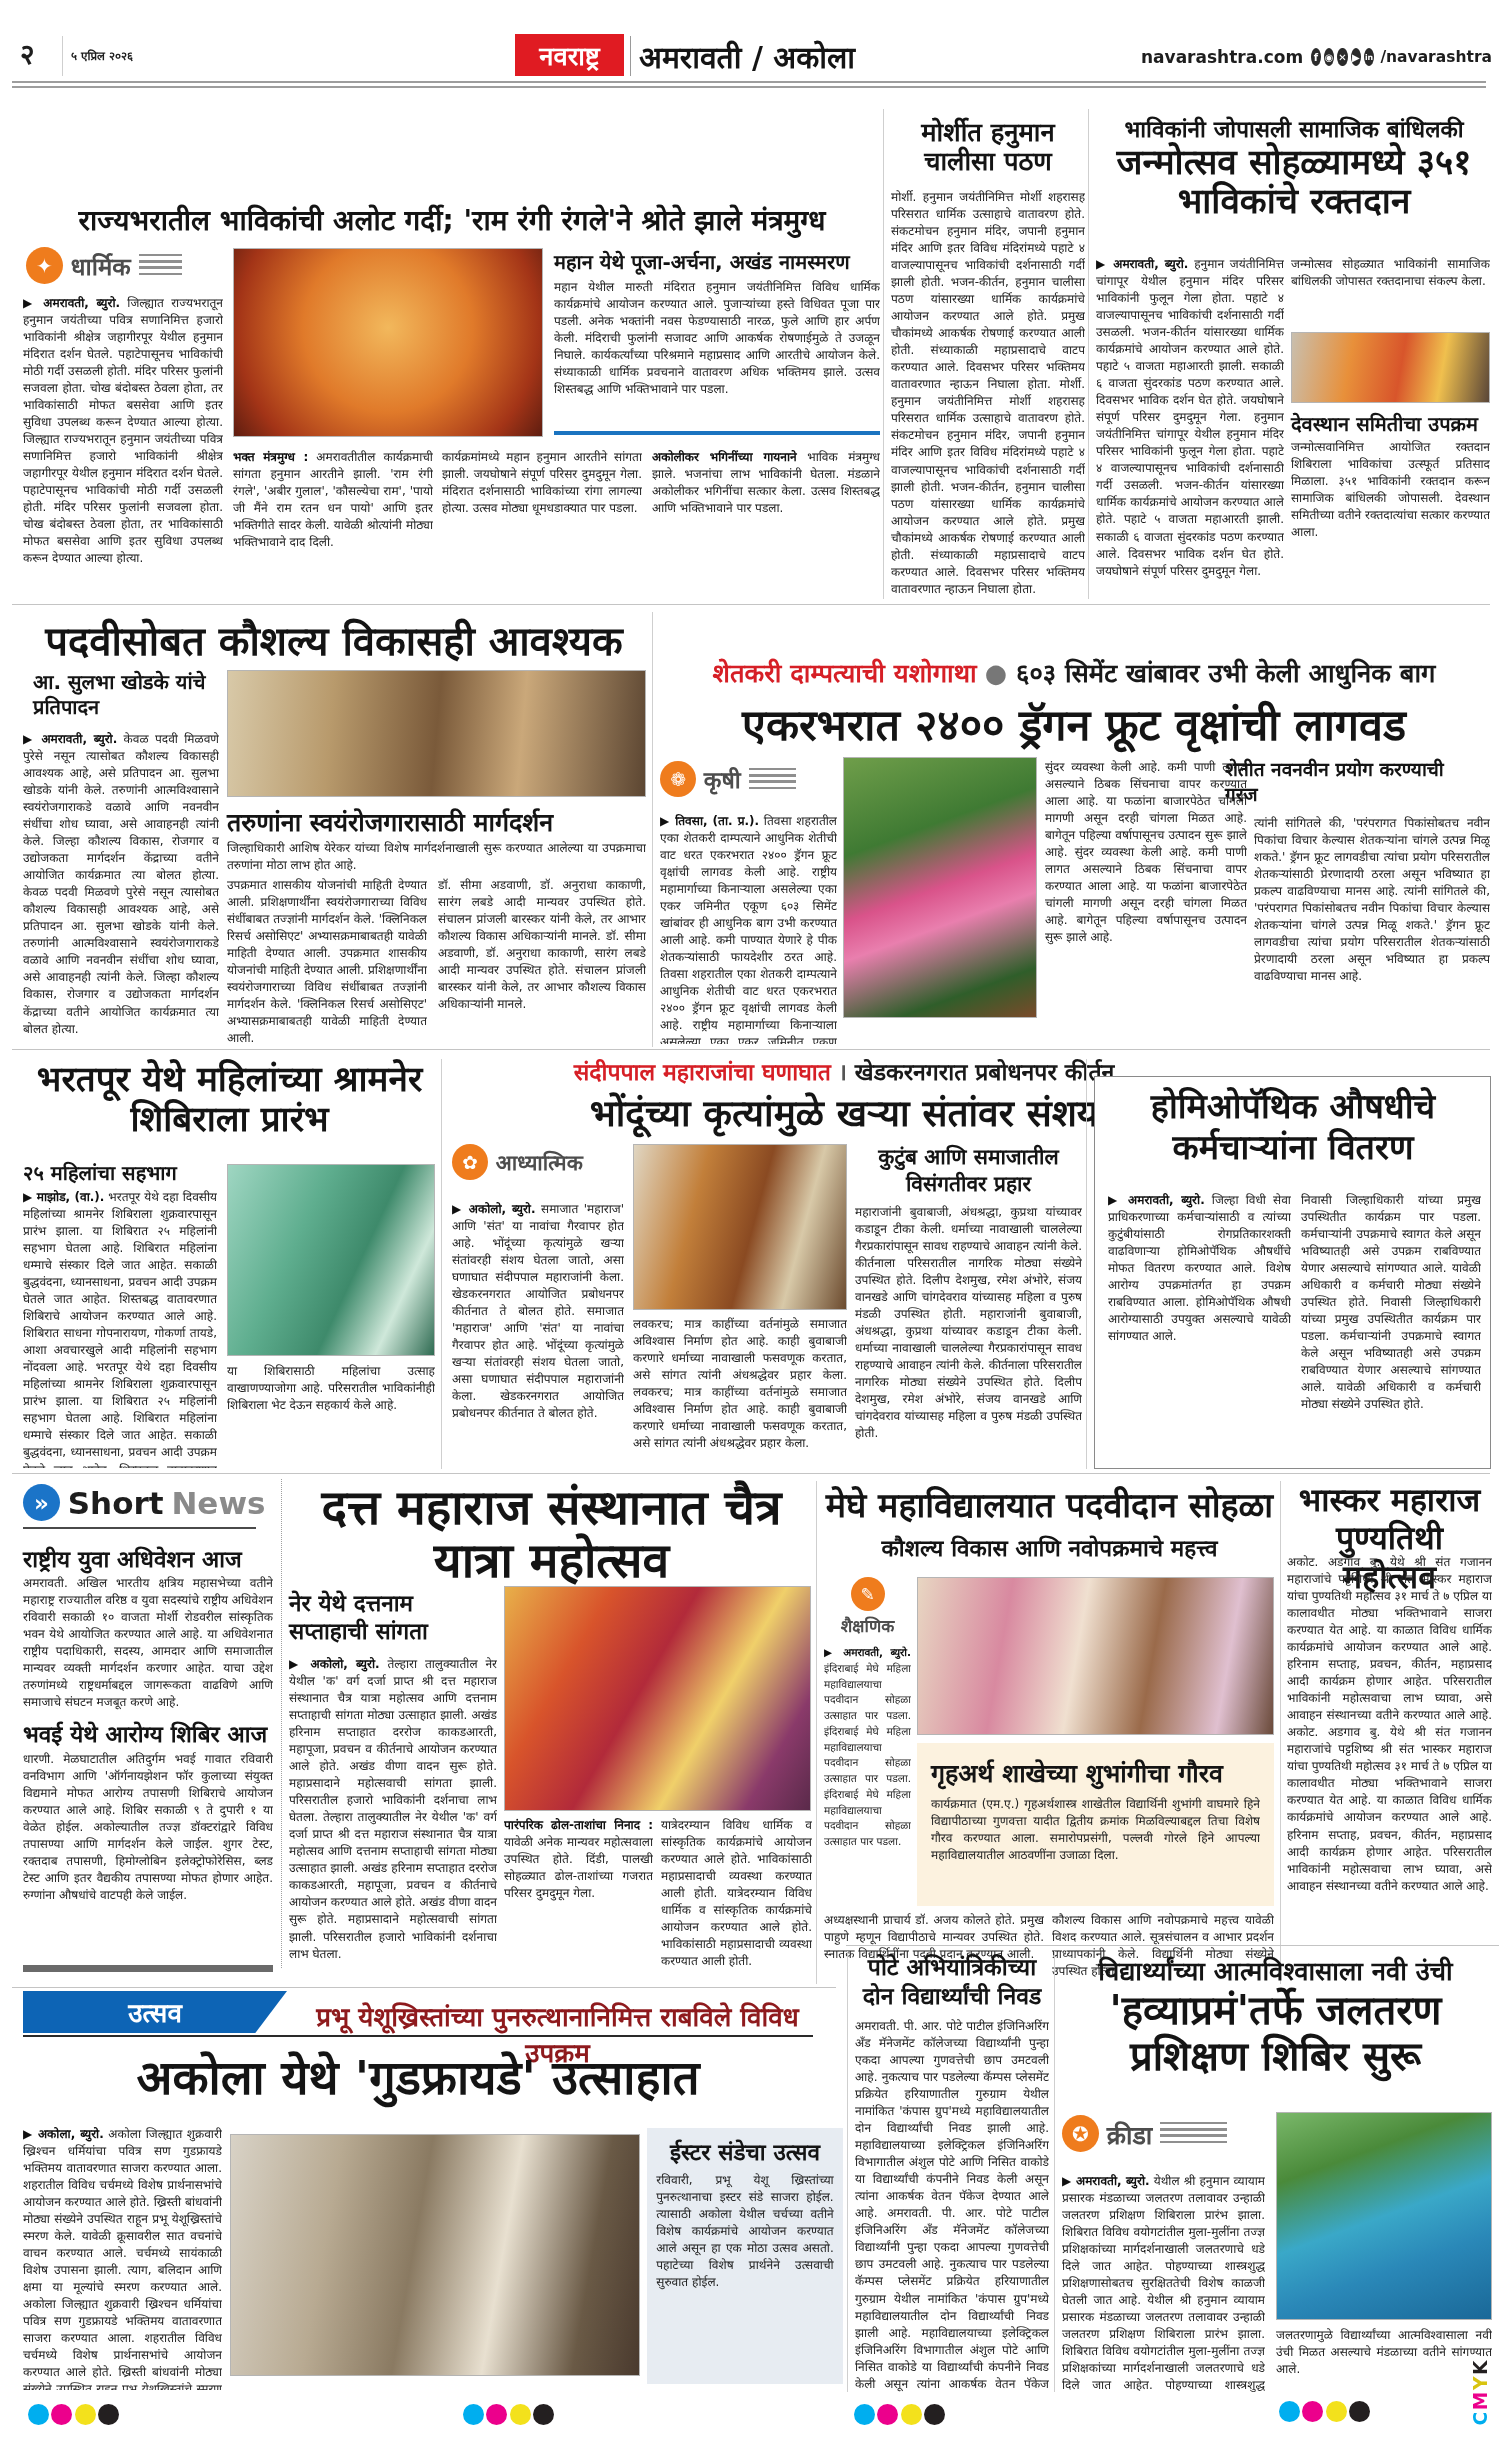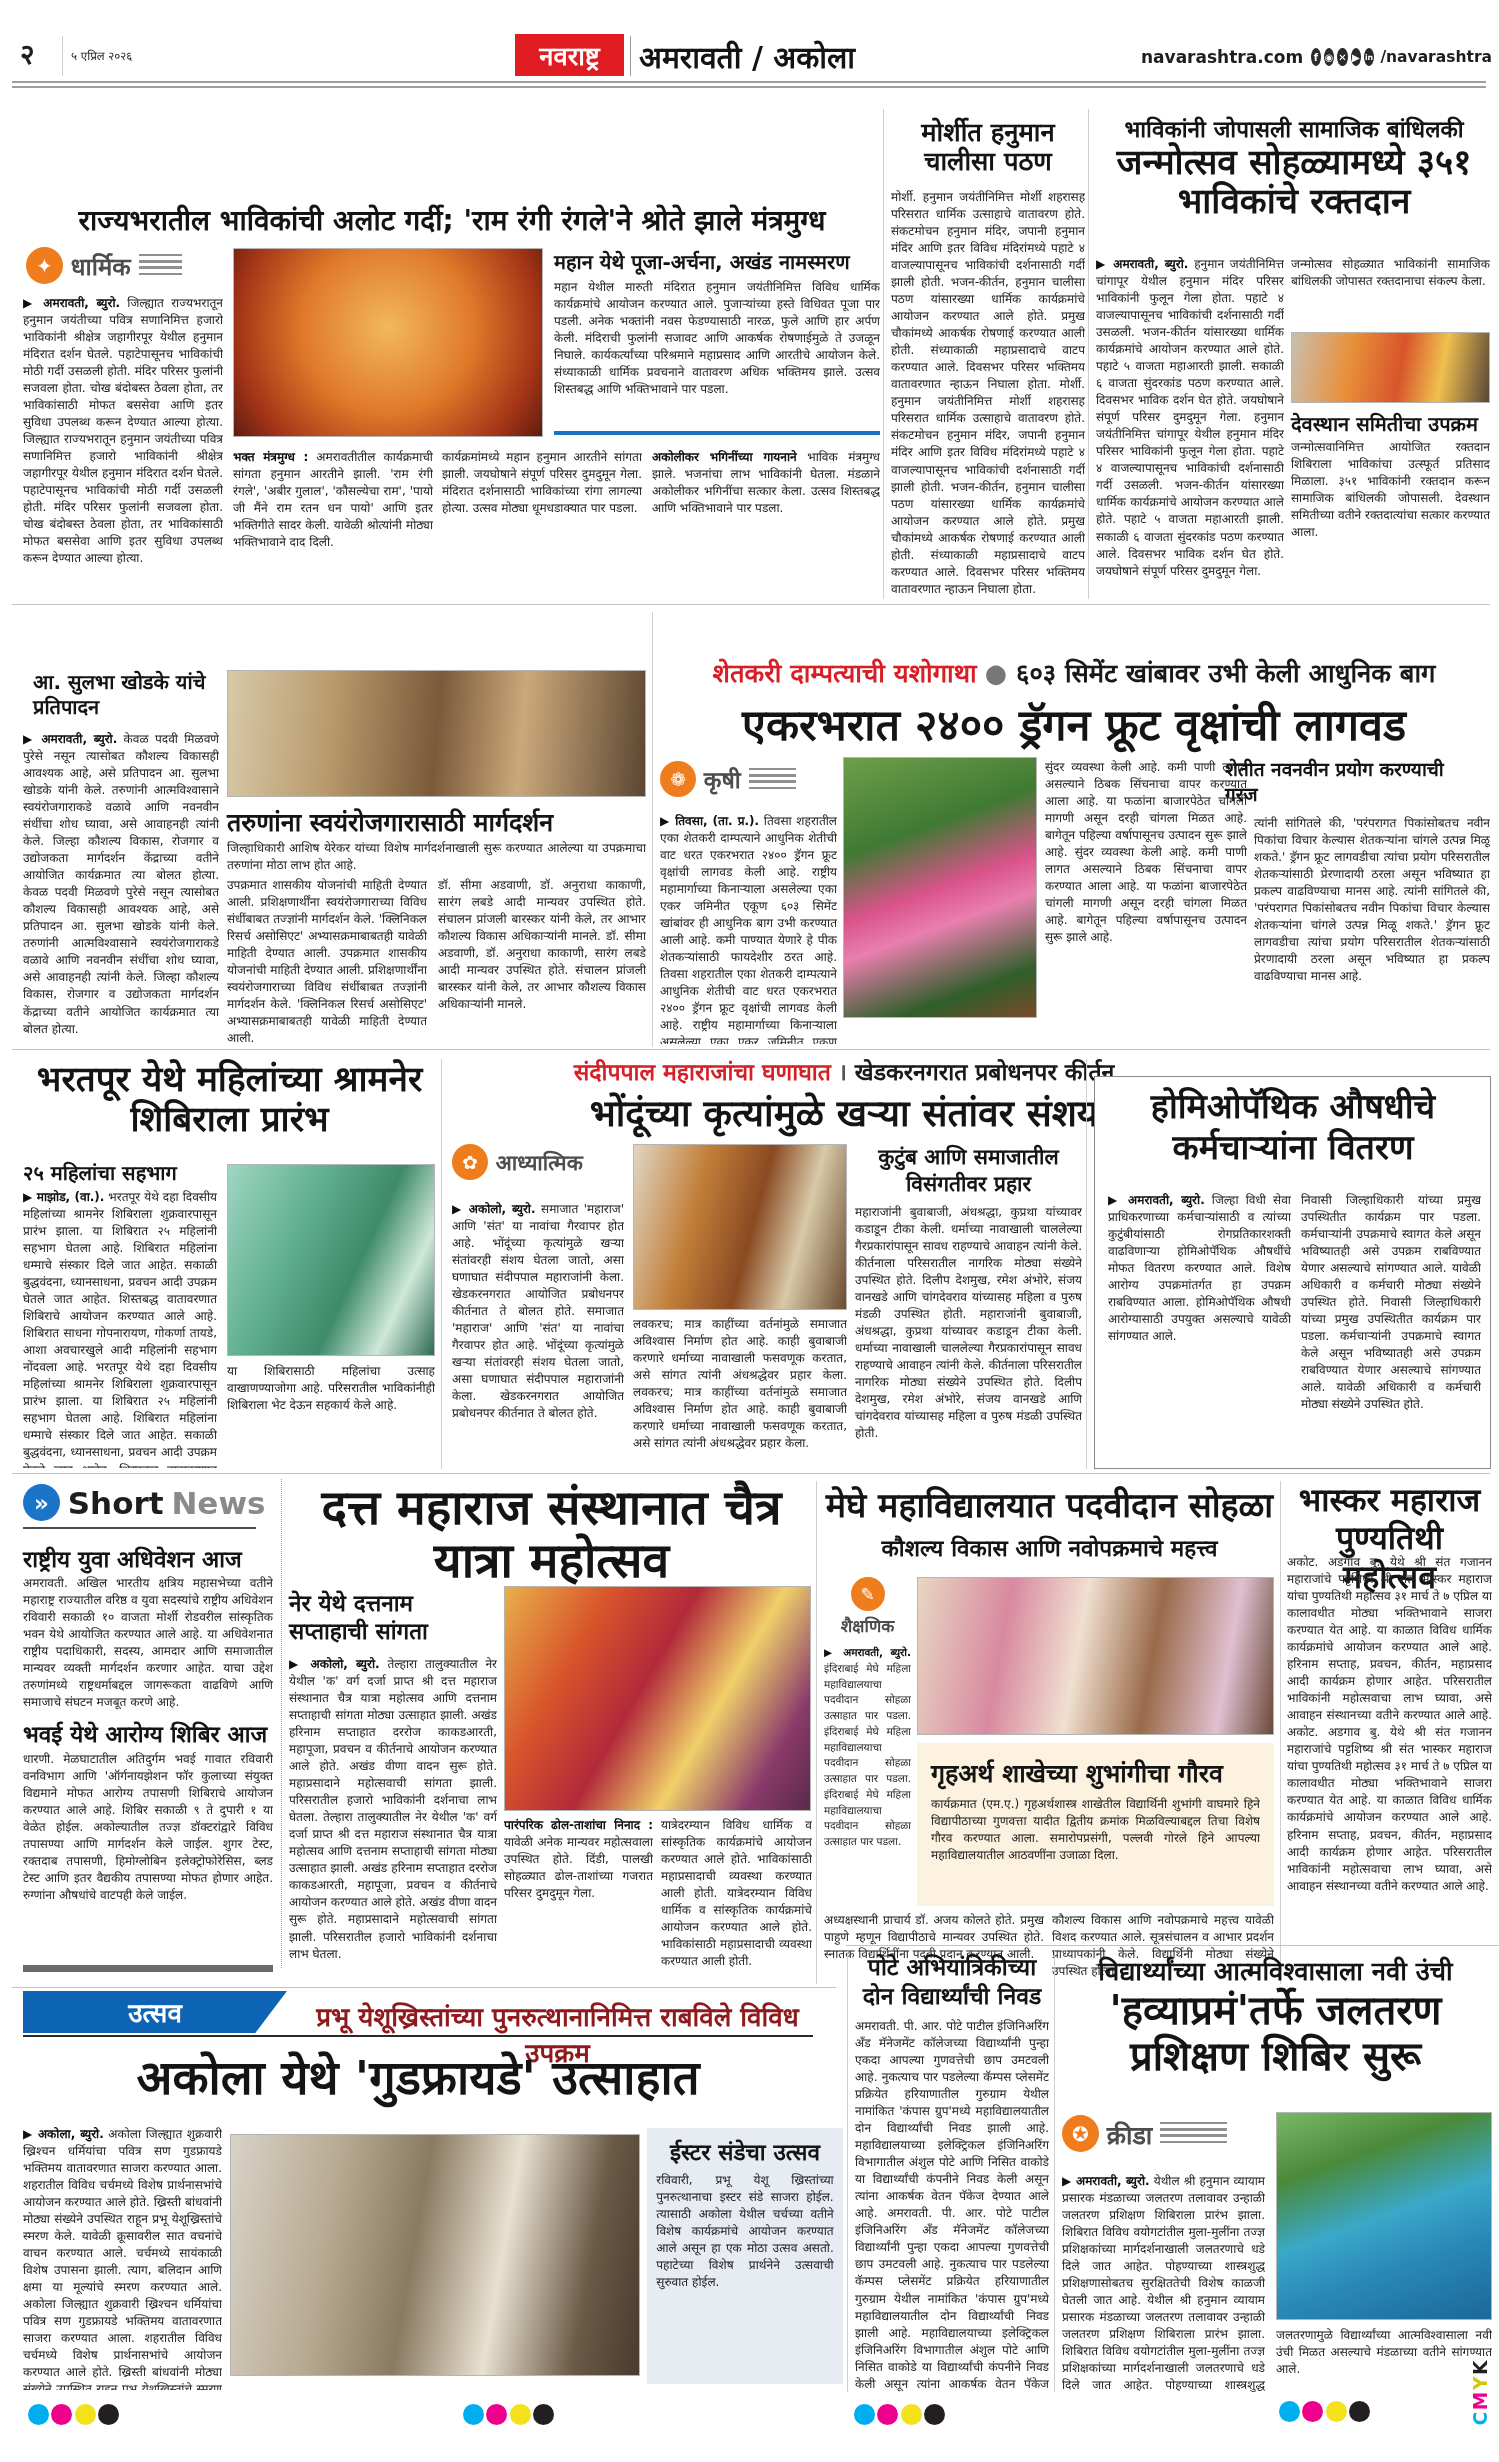--- a/index.html
+++ b/index.html
@@ -32,21 +32,21 @@
   .bluebar{position:absolute;background:#1a73c0}
   .graybar{position:absolute;background:#6a6a6a}
 </style>
 </head>
 <body>
 
 <div id="page">
 
   <div class="abs" style="left:20px;top:34px;font-size:28px;font-weight:800">२</div>
   <div class="vline" style="left:62px;top:36px;height:40px"></div>
-  <div class="abs" style="left:71px;top:48px;font-size:11.6px;font-weight:400">५ एप्रिल २०२६</div>
+  <div class="abs" style="left:71px;top:48px;font-size:11.6px;font-weight:700">५ एप्रिल २०२६</div>
 
   <div class="abs" style="left:515px;top:34px;width:109px;height:42px;background:#e01b22;color:#fff;display:flex;align-items:center;justify-content:center;font-size:25.6px;font-weight:800">नवराष्ट्र</div>
   <div class="vline" style="left:630px;top:36px;height:40px;background:#9a9a9a"></div>
   <div class="abs h" style="left:639px;top:36px;font-size:30px">अमरावती / अकोला</div>
 
   <div class="abs" style="left:1141px;top:47px;width:351px;display:flex;align-items:center;justify-content:flex-end">
     <span style="font-size:17px;font-weight:600;margin-right:6.2px">navarashtra.com</span>
     <span class="soc">f</span>
     <span class="soc">◉</span>
     <span class="soc">✕</span>
@@ -85,20 +85,21 @@
   <div class="abs h center" style="left:1096px;top:113px;width:396px;font-size:22.5px">भाविकांनी जोपासली सामाजिक बांधिलकी</div>
   <div class="abs h center" style="left:1096px;top:143px;width:396px;font-size:35px;line-height:1.12">जन्मोत्सव सोहळ्यामध्ये ३५१ भाविकांचे रक्तदान</div>
   <p class="abs body" style="left:1096px;top:256px;width:188px;height:341px"><b>▶ अमरावती, ब्युरो.</b> <span>हनुमान जयंतीनिमित्त चांगापूर येथील हनुमान मंदिर परिसर भाविकांनी फुलून गेला होता. पहाटे ४ वाजल्यापासूनच भाविकांची दर्शनासाठी गर्दी उसळली. भजन-कीर्तन यांसारख्या धार्मिक कार्यक्रमांचे आयोजन करण्यात आले होते. पहाटे ५ वाजता महाआरती झाली. सकाळी ६ वाजता सुंदरकांड पठण करण्यात आले. दिवसभर भाविक दर्शन घेत होते. जयघोषाने संपूर्ण परिसर दुमदुमून गेला. हनुमान जयंतीनिमित्त चांगापूर येथील हनुमान मंदिर परिसर भाविकांनी फुलून गेला होता. पहाटे ४ वाजल्यापासूनच भाविकांची दर्शनासाठी गर्दी उसळली. भजन-कीर्तन यांसारख्या धार्मिक कार्यक्रमांचे आयोजन करण्यात आले होते. पहाटे ५ वाजता महाआरती झाली. सकाळी ६ वाजता सुंदरकांड पठण करण्यात आले. दिवसभर भाविक दर्शन घेत होते. जयघोषाने संपूर्ण परिसर दुमदुमून गेला.</span></p>
   <p class="abs body" style="left:1291px;top:256px;width:199px;height:73px">जन्मोत्सव सोहळ्यात भाविकांनी सामाजिक बांधिलकी जोपासत रक्तदानाचा संकल्प केला.</p>
   <div class="abs photo" style="left:1291px;top:332px;width:199px;height:71px;background:linear-gradient(100deg,#c9bfae 0%,#e8903a 30%,#d8552b 55%,#f0c04e 75%,#5a4638 100%)"></div>
   <div class="abs h" style="left:1291px;top:410px;width:199px;font-size:20px">देवस्थान समितीचा उपक्रम</div>
   <p class="abs body" style="left:1291px;top:439px;width:199px;height:158px">जन्मोत्सवानिमित्त आयोजित रक्तदान शिबिराला भाविकांचा उत्स्फूर्त प्रतिसाद मिळाला. ३५१ भाविकांनी रक्तदान करून सामाजिक बांधिलकी जोपासली. देवस्थान समितीच्या वतीने रक्तदात्यांचा सत्कार करण्यात आला.</p>
 
   <div class="hline" style="left:12.4px;top:604px;width:1478px"></div>
 
+  <div class="abs h center" style="left:23px;top:612px;width:622px;font-size:40px">पदवीसोबत कौशल्य विकासही आवश्यक</div>
   <div class="abs h" style="left:33px;top:670px;width:196px;font-size:20px;line-height:1.25">आ. सुलभा खोडके यांचे प्रतिपादन</div>
   <p class="abs body" style="left:23px;top:731px;width:196px;height:314px"><b>▶ अमरावती, ब्युरो.</b> <span>केवळ पदवी मिळवणे पुरेसे नसून त्यासोबत कौशल्य विकासही आवश्यक आहे, असे प्रतिपादन आ. सुलभा खोडके यांनी केले. तरुणांनी आत्मविश्वासाने स्वयंरोजगाराकडे वळावे आणि नवनवीन संधींचा शोध घ्यावा, असे आवाहनही त्यांनी केले. जिल्हा कौशल्य विकास, रोजगार व उद्योजकता मार्गदर्शन केंद्राच्या वतीने आयोजित कार्यक्रमात त्या बोलत होत्या. केवळ पदवी मिळवणे पुरेसे नसून त्यासोबत कौशल्य विकासही आवश्यक आहे, असे प्रतिपादन आ. सुलभा खोडके यांनी केले. तरुणांनी आत्मविश्वासाने स्वयंरोजगाराकडे वळावे आणि नवनवीन संधींचा शोध घ्यावा, असे आवाहनही त्यांनी केले. जिल्हा कौशल्य विकास, रोजगार व उद्योजकता मार्गदर्शन केंद्राच्या वतीने आयोजित कार्यक्रमात त्या बोलत होत्या.</span></p>
   <div class="abs photo" style="left:227px;top:670px;width:419px;height:127px;background:linear-gradient(95deg,#d8c9a8 0%,#b89a6c 25%,#7a5a3a 50%,#caa87a 70%,#5c4632 100%)"></div>
   <div class="abs h" style="left:227px;top:804px;width:419px;font-size:25px">तरुणांना स्वयंरोजगारासाठी मार्गदर्शन</div>
   <p class="abs body" style="left:227px;top:840px;width:419px;height:34px">जिल्हाधिकारी आशिष येरेकर यांच्या विशेष मार्गदर्शनाखाली सुरू करण्यात आलेल्या या उपक्रमाचा तरुणांना मोठा लाभ होत आहे.</p>
   <p class="abs body" style="left:227px;top:877px;width:200px;height:168px">उपक्रमात शासकीय योजनांची माहिती देण्यात आली. प्रशिक्षणार्थींना स्वयंरोजगाराच्या विविध संधींबाबत तज्ज्ञांनी मार्गदर्शन केले. 'क्लिनिकल रिसर्च असोसिएट' अभ्यासक्रमाबाबतही यावेळी माहिती देण्यात आली. उपक्रमात शासकीय योजनांची माहिती देण्यात आली. प्रशिक्षणार्थींना स्वयंरोजगाराच्या विविध संधींबाबत तज्ज्ञांनी मार्गदर्शन केले. 'क्लिनिकल रिसर्च असोसिएट' अभ्यासक्रमाबाबतही यावेळी माहिती देण्यात आली.</p>
   <p class="abs body" style="left:438px;top:877px;width:208px;height:168px">डॉ. सीमा अडवाणी, डॉ. अनुराधा काकाणी, सारंग लबडे आदी मान्यवर उपस्थित होते. संचालन प्रांजली बारस्कर यांनी केले, तर आभार कौशल्य विकास अधिकाऱ्यांनी मानले. डॉ. सीमा अडवाणी, डॉ. अनुराधा काकाणी, सारंग लबडे आदी मान्यवर उपस्थित होते. संचालन प्रांजली बारस्कर यांनी केले, तर आभार कौशल्य विकास अधिकाऱ्यांनी मानले.</p>
   <div class="vline" style="left:652px;top:612px;height:435px"></div>
 
   <div class="abs center" style="left:658px;top:655px;width:832px;font-size:25.6px">

